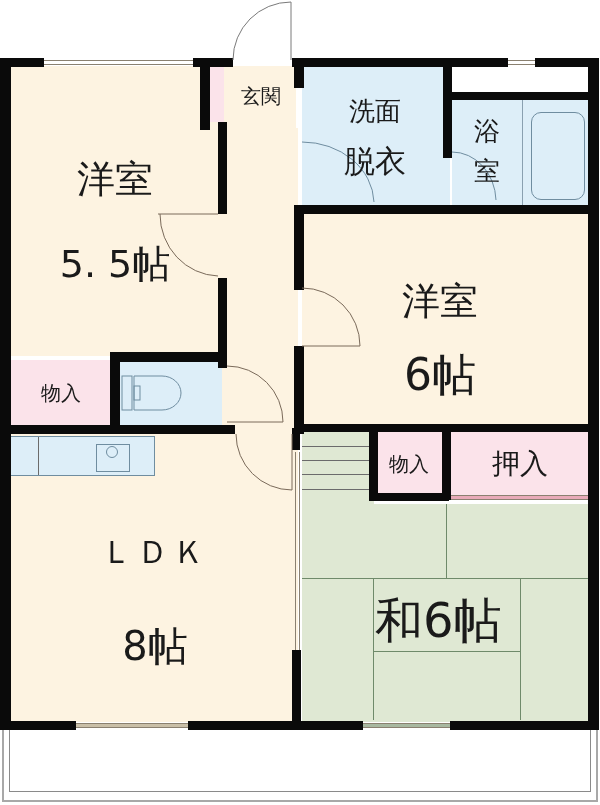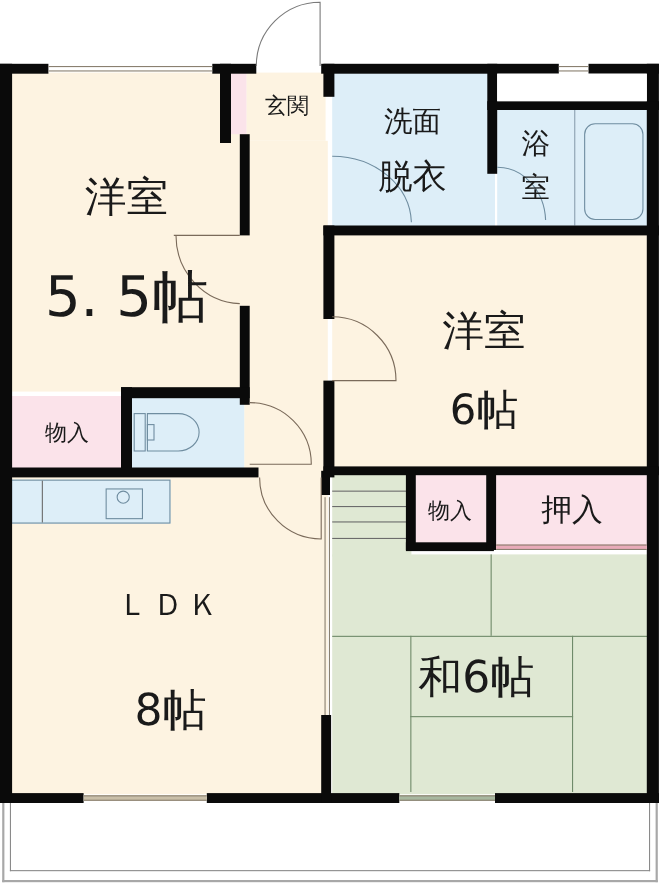--- a/index.html
+++ b/index.html
@@ -116,25 +116,25 @@
 </svg>
 <svg style="left:302px;top:140px;" width="74" height="64">
   <path d="M0 2 A72 62 0 0 1 72 62" fill="none" stroke="#6f8da0" stroke-width="1"></path>
 </svg>
 <svg style="left:452px;top:150px;" width="46" height="52">
   <path d="M0 2 A44 50 0 0 1 44 50" fill="none" stroke="#6f8da0" stroke-width="1"></path>
 </svg>
 
 <div class="label" style="left:226px;top:86px;width:70px;font-size:20px;">玄関</div>
 <div class="label" style="left:20px;top:160px;width:190px;font-size:38px;">洋室</div>
-<div class="label" style="left:10px;top:245px;width:210px;font-size:51px;">5. 5帖</div>
+<div class="label" style="left:10px;top:245px;width:210px;font-size:38px;">5. 5帖</div>
 <div class="label" style="left:305px;top:98px;width:140px;font-size:26px;">洗面</div>
 <div class="label" style="left:305px;top:146px;width:140px;font-size:31px;">脱衣</div>
 <div class="label" style="left:462px;top:118px;width:50px;font-size:26px;">浴</div>
 <div class="label" style="left:462px;top:158px;width:50px;font-size:26px;">室</div>
 <div class="label" style="left:340px;top:282px;width:200px;font-size:38px;">洋室</div>
-<div class="label" style="left:340px;top:353px;width:200px;font-size:38px;">6帖</div>
+<div class="label" style="left:340px;top:353px;width:200px;font-size:44px;">6帖</div>
 <div class="label" style="left:12px;top:383px;width:98px;font-size:20px;">物入</div>
-<div class="label" style="left:40px;top:536px;width:230px;font-size:28px;letter-spacing:4px;">ＬＤＫ</div>
+<div class="label" style="left:40px;top:536px;width:230px;font-size:32px;letter-spacing:4px;">ＬＤＫ</div>
 <div class="label" style="left:40px;top:626px;width:230px;font-size:40px;">8帖</div>
 <div class="label" style="left:378px;top:454px;width:62px;font-size:20px;">物入</div>
 <div class="label" style="left:452px;top:450px;width:136px;font-size:28px;">押入</div>
-<div class="label" style="left:375px;top:596px;width:116px;font-size:40px;">和6帖</div>
+<div class="label" style="left:375px;top:596px;width:116px;font-size:48px;">和6帖</div>
 
 </body></html>

